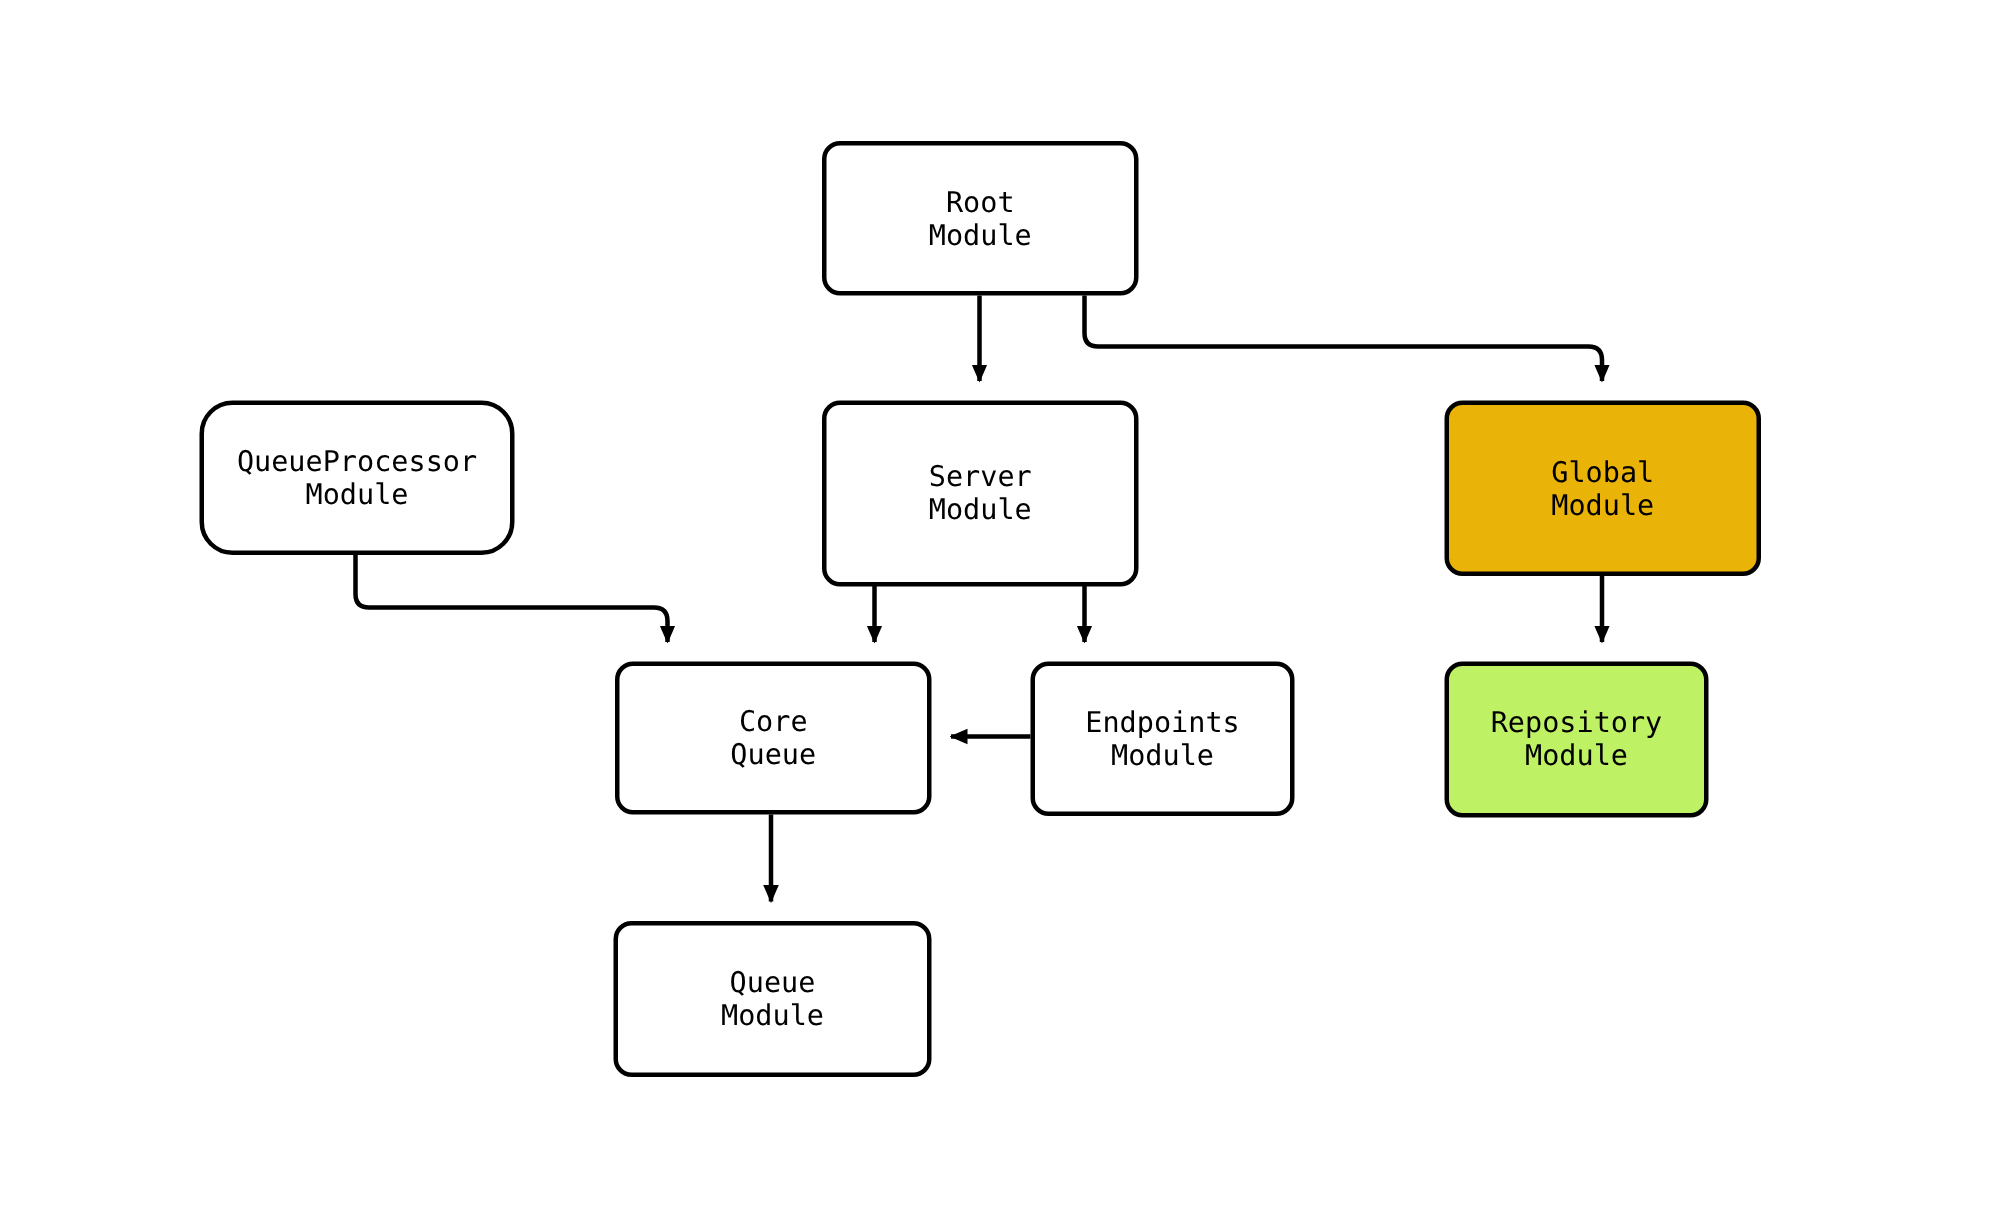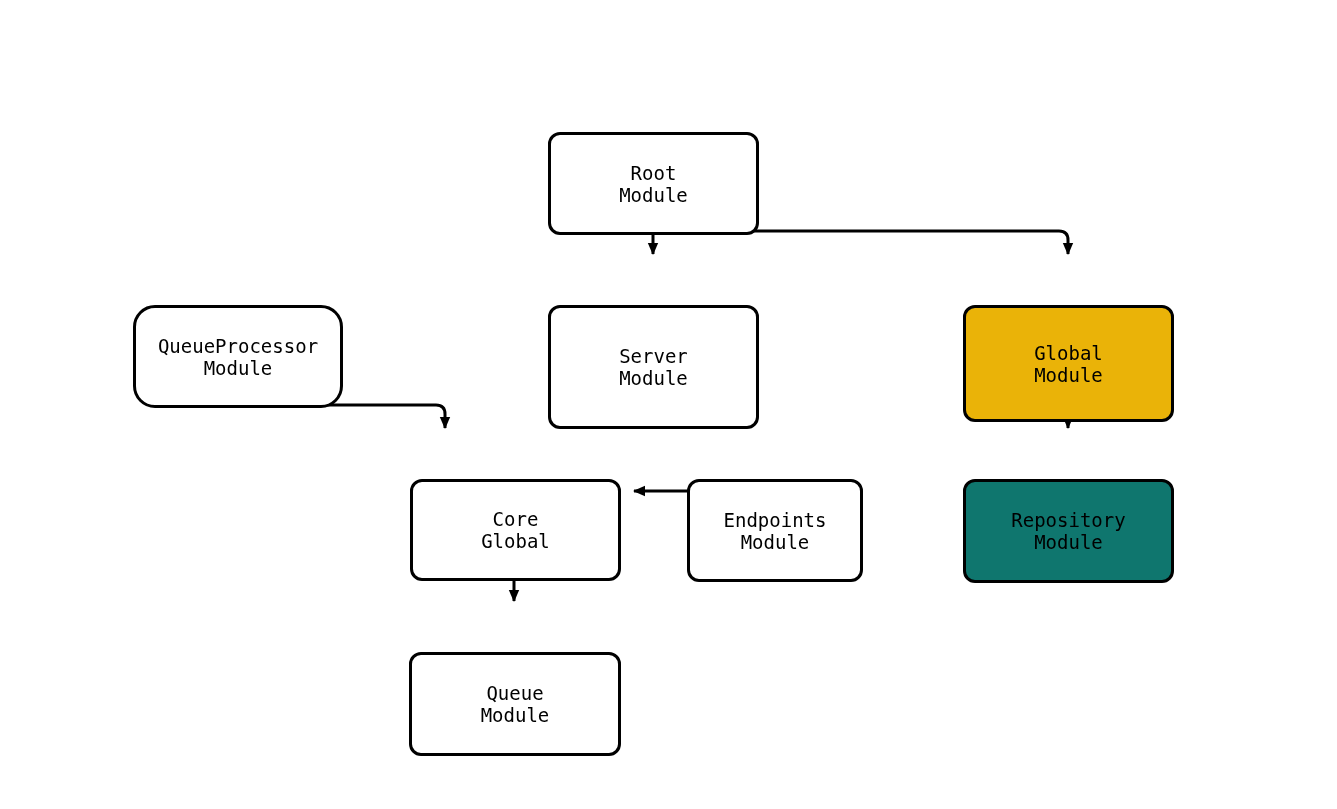--- a/index.html
+++ b/index.html
@@ -27,21 +27,20 @@
   .node {
     position: absolute;
     box-sizing: border-box;
     background: #ffffff;
     border: 3px solid #000000;
     border-radius: 12px;
     display: flex;
     align-items: center;
     justify-content: center;
     text-align: center;
-    margin-top: 38px;
   }
   .node-label {
     font-family: "DejaVu Sans Mono", "Liberation Mono", monospace;
     font-size: 19px;
     line-height: 22px;
     color: #000000;
     white-space: pre;
     letter-spacing: 0px;
   }
 </style>
@@ -108,29 +107,29 @@
 Module</span>
   </div>
 
   <div class="node" style="left: 963px; top: 267px; width: 211px; height: 117px; border-radius: 12px; border-width: 3px; border-color: rgb(0, 0, 0); background: #eab308;">
     <span class="node-label">Global
 Module</span>
   </div>
 
   <div class="node" style="left: 410px; top: 441px; width: 211px; height: 102px; border-radius: 12px; border-width: 3px; border-color: rgb(0, 0, 0); background: rgb(255, 255, 255);">
     <span class="node-label">Core
-Global</span>
+Queue</span>
   </div>
 
   <div class="node" style="left: 687px; top: 441px; width: 176px; height: 103px; border-radius: 12px; border-width: 3px; border-color: rgb(0, 0, 0); background: rgb(255, 255, 255);">
     <span class="node-label">Endpoints
 Module</span>
   </div>
 
-  <div class="node" style="left: 963px; top: 441px; width: 211px; height: 104px; border-radius: 12px; border-width: 3px; border-color: rgb(0, 0, 0); background: #0f766e;">
+  <div class="node" style="left: 963px; top: 441px; width: 176px; height: 104px; border-radius: 12px; border-width: 3px; border-color: rgb(0, 0, 0); background: #bef264;">
     <span class="node-label">Repository
 Module</span>
   </div>
 
   <div class="node" style="left: 409px; top: 614px; width: 212px; height: 104px; border-radius: 12px; border-width: 3px; border-color: rgb(0, 0, 0); background: rgb(255, 255, 255); justify-content: center;">
     <span class="node-label">Queue
 Module</span>
   </div>
 
 </div>

